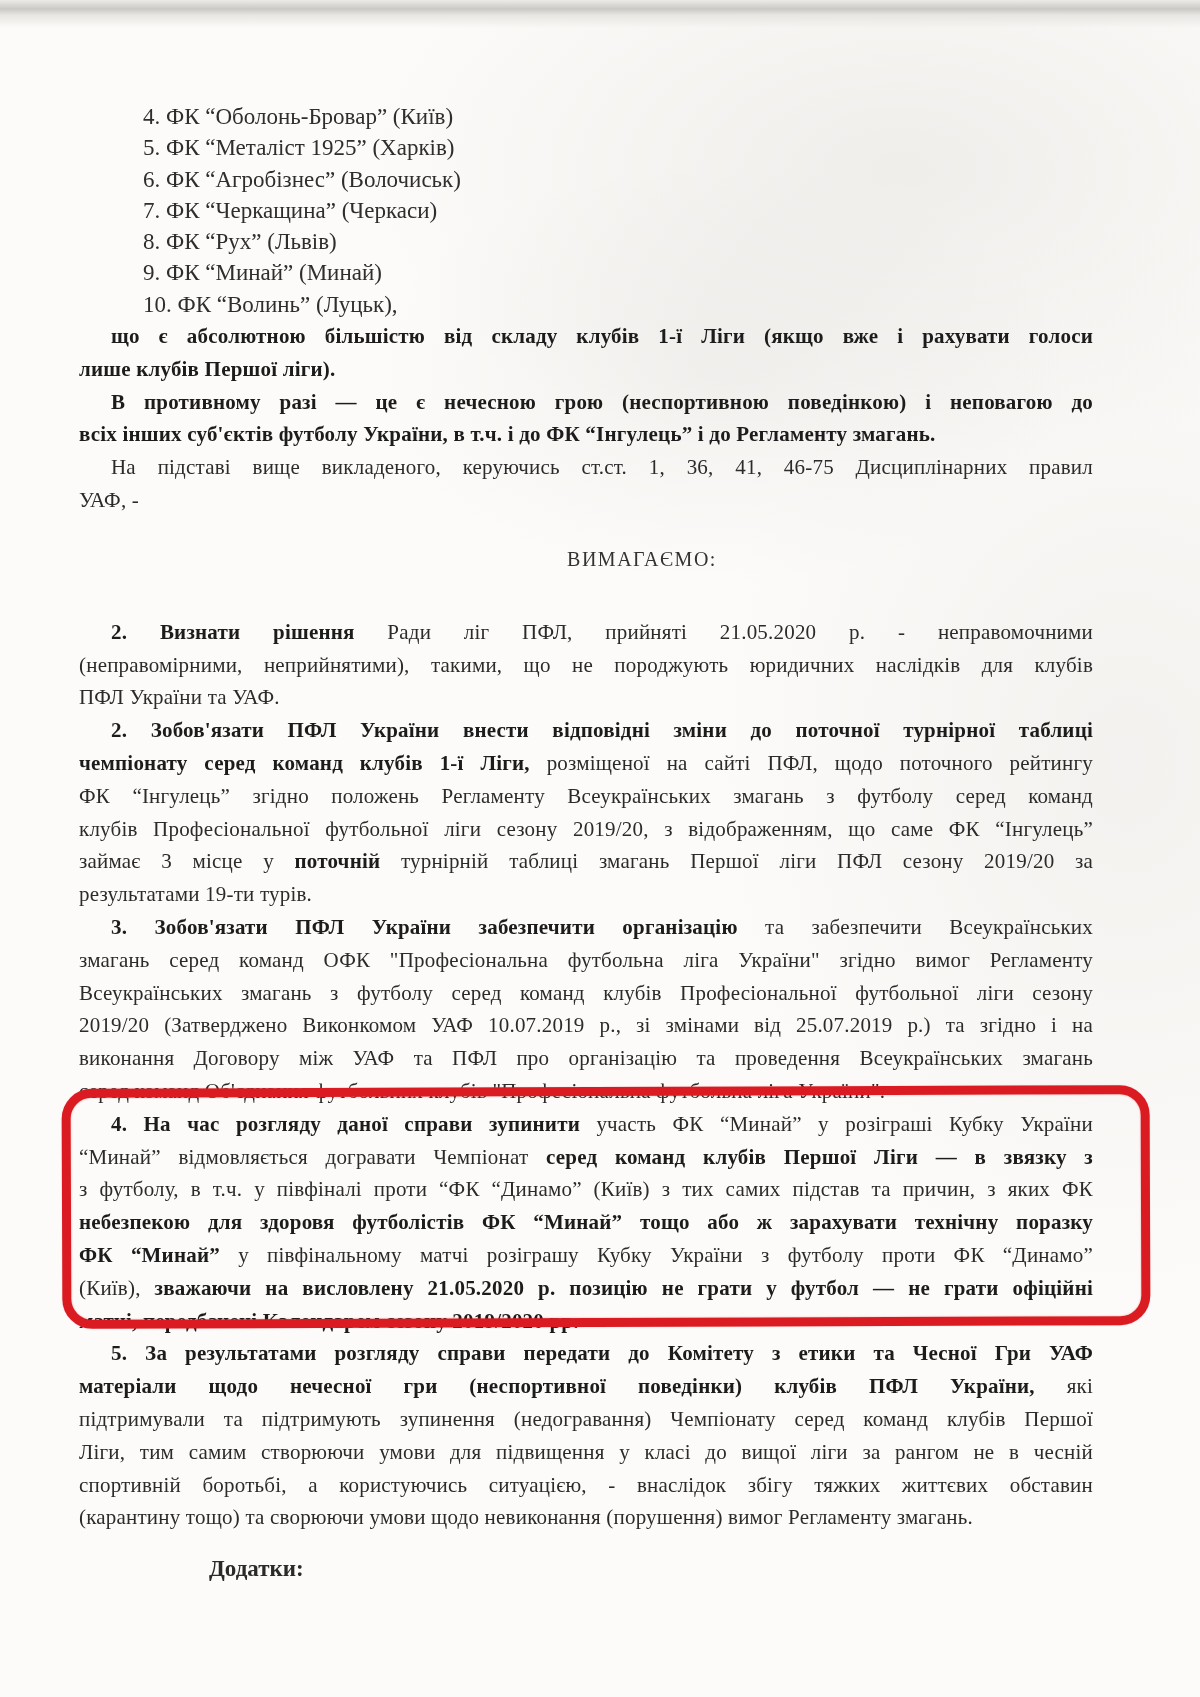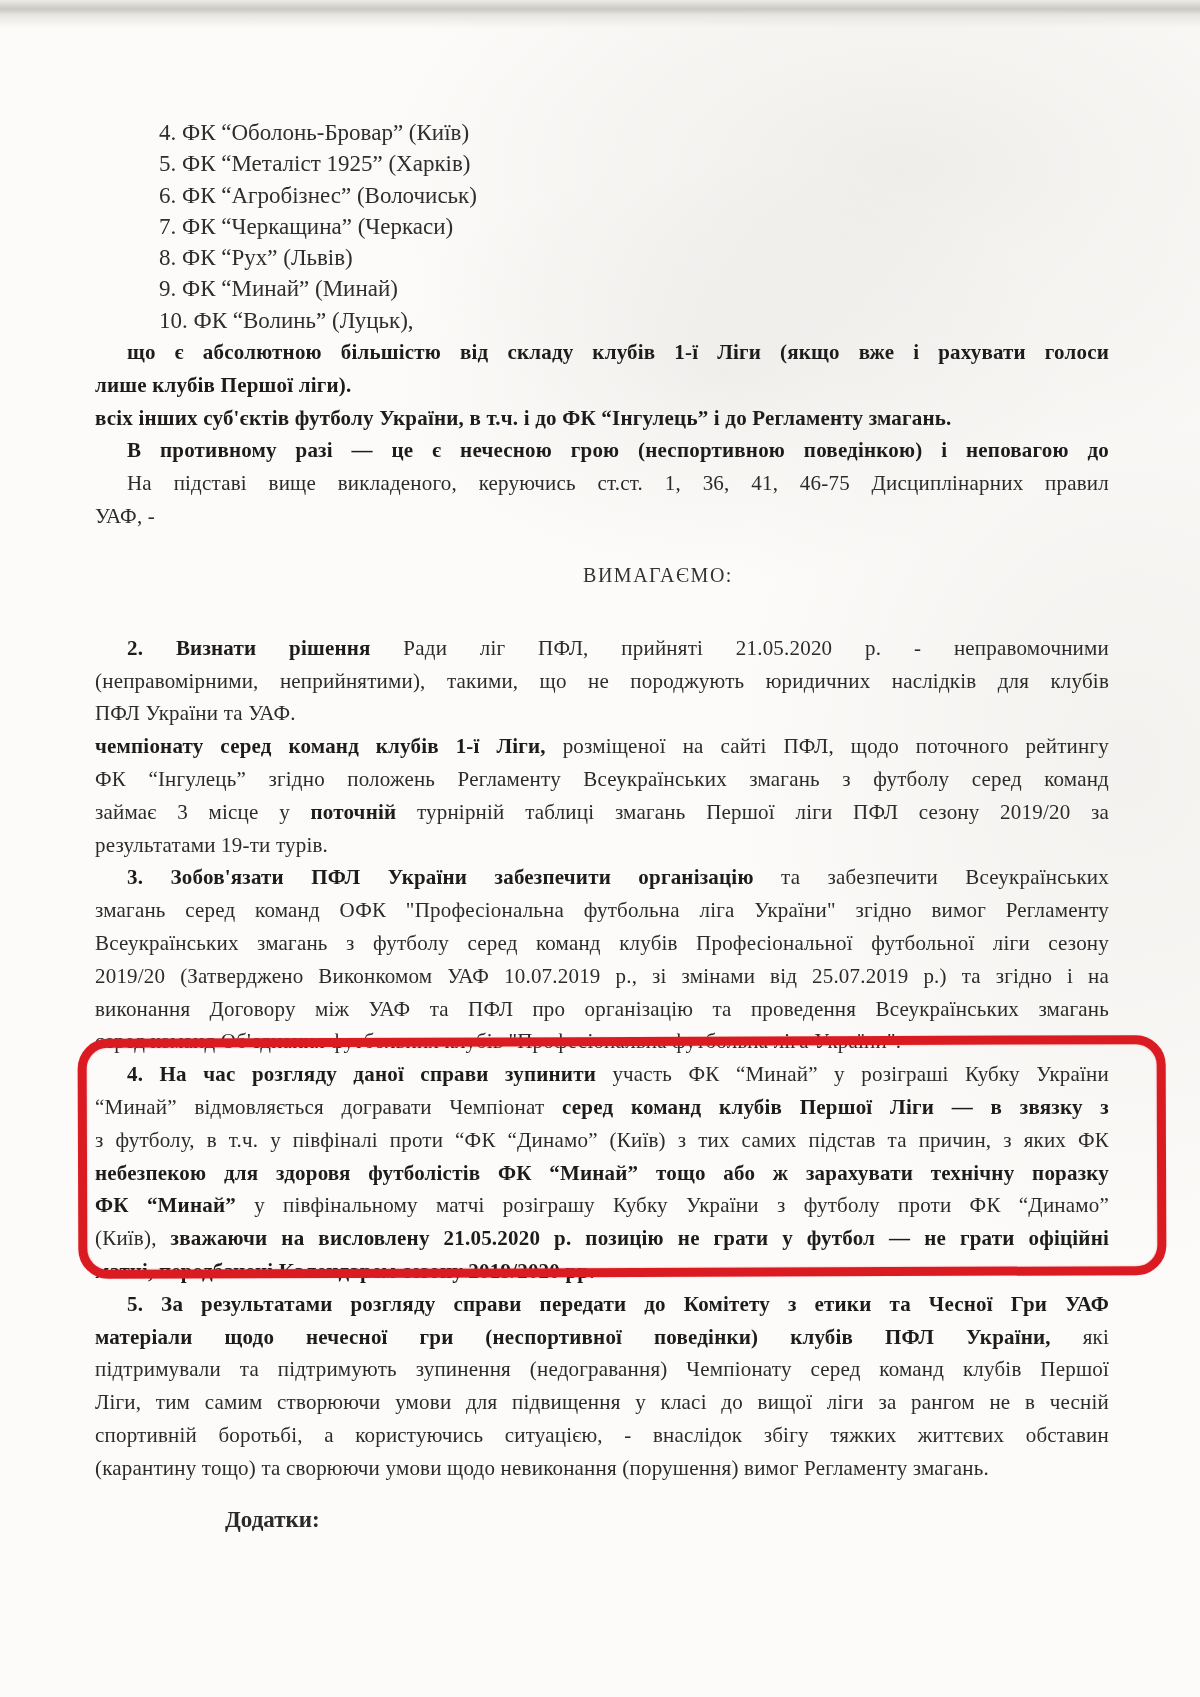--- a/index.html
+++ b/index.html
@@ -10,21 +10,21 @@
     overflow:hidden;
     font-family:"Liberation Serif","DejaVu Serif",serif;
     color:#262626;
     background:
       linear-gradient(180deg, #ecebe8 0px, #cbc9c4 9px, #e8e6e2 15px, rgba(252,251,249,0) 28px),
       radial-gradient(900px 500px at 75% 10%, rgba(170,168,160,0.16), rgba(0,0,0,0) 60%),
       radial-gradient(700px 900px at 94% 45%, rgba(175,172,165,0.12), rgba(0,0,0,0) 60%),
       radial-gradient(500px 300px at 60% 22%, rgba(160,158,150,0.10), rgba(0,0,0,0) 70%),
       #fcfbf9;
   }
-  .doc { position:absolute; left:95px; top:101px; width:1014px;margin-top:16px; }
+  .doc { position:absolute; left:79px; top:101px; width:1014px; }
 
   .list { margin-left:64px; }
   .list-item {
     font-size:23px; line-height:31.3px; height:31.3px;
     white-space:nowrap; color:#2e2e2e;
   }
 
   .para { position:relative; }
   .line {
     font-size:21px; line-height:32.8px; height:32.8px;
@@ -68,36 +68,38 @@
         <div class="list-item">7. ФК “Черкащина” (Черкаси)</div>
         <div class="list-item">8. ФК “Рух” (Львів)</div>
         <div class="list-item">9. ФК “Минай” (Минай)</div>
         <div class="list-item">10. ФК “Волинь” (Луцьк),</div>
       </div>
       <div class="para">
         <div class="line first"><span class="b">що є абсолютною більшістю від складу клубів 1-ї Ліги (якщо вже і рахувати голоси</span></div>
         <div class="line last"><span class="b">лише клубів Першої ліги).</span></div>
       </div>
       <div class="para">
+        <div class="line first"><span class="b">В противному разі — це є нечесною грою (неспортивною поведінкою) і неповагою до</span></div>
         <div class="line last"><span class="b">всіх інших суб'єктів футболу України, в т.ч. і до ФК “Інгулець” і до Регламенту змагань.</span></div>
-        <div class="line first"><span class="b">В противному разі — це є нечесною грою (неспортивною поведінкою) і неповагою до</span></div>
       </div>
       <div class="para">
         <div class="line first"><span>На підставі вище викладеного, керуючись ст.ст. 1, 36, 41, 46-75 Дисциплінарних правил</span></div>
         <div class="line last"><span>УАФ, -</span></div>
       </div>
       <div class="heading">ВИМАГАЄМО:</div>
       <div class="para">
         <div class="line first"><span class="b">2. Визнати рішення</span><span> Ради ліг ПФЛ, прийняті 21.05.2020 р. - неправомочними</span></div>
         <div class="line"><span>(неправомірними, неприйнятими), такими, що не породжують юридичних наслідків для клубів</span></div>
         <div class="line last"><span>ПФЛ України та УАФ.</span></div>
       </div>
       <div class="para">
+        <div class="line first"><span class="b">2. Зобов'язати ПФЛ України внести відповідні зміни до поточної турнірної таблиці</span></div>
         <div class="line"><span class="b">чемпіонату серед команд клубів 1-ї Ліги,</span><span> розміщеної на сайті ПФЛ, щодо поточного рейтингу</span></div>
         <div class="line"><span>ФК “Інгулець” згідно положень Регламенту Всеукраїнських змагань з футболу серед команд</span></div>
+        <div class="line"><span>клубів Професіональної футбольної ліги сезону 2019/20, з відображенням, що саме ФК “Інгулець”</span></div>
         <div class="line"><span>займає 3 місце у </span><span class="b">поточній</span><span> турнірній таблиці змагань Першої ліги ПФЛ сезону 2019/20 за</span></div>
         <div class="line last"><span>результатами 19-ти турів.</span></div>
       </div>
       <div class="para">
         <div class="line first"><span class="b">3. Зобов'язати ПФЛ України забезпечити організацію</span><span> та забезпечити Всеукраїнських</span></div>
         <div class="line"><span>змагань серед команд ОФК "Професіональна футбольна ліга України" згідно вимог Регламенту</span></div>
         <div class="line"><span>Всеукраїнських змагань з футболу серед команд клубів Професіональної футбольної ліги сезону</span></div>
         <div class="line"><span>2019/20 (Затверджено Виконкомом УАФ 10.07.2019 р., зі змінами від 25.07.2019 р.) та згідно і на</span></div>
         <div class="line"><span>виконання Договору між УАФ та ПФЛ про організацію та проведення Всеукраїнських змагань</span></div>
         <div class="line last"><span>серед команд Об'єднання футбольних клубів "Професіональна футбольна ліга України".</span></div>

